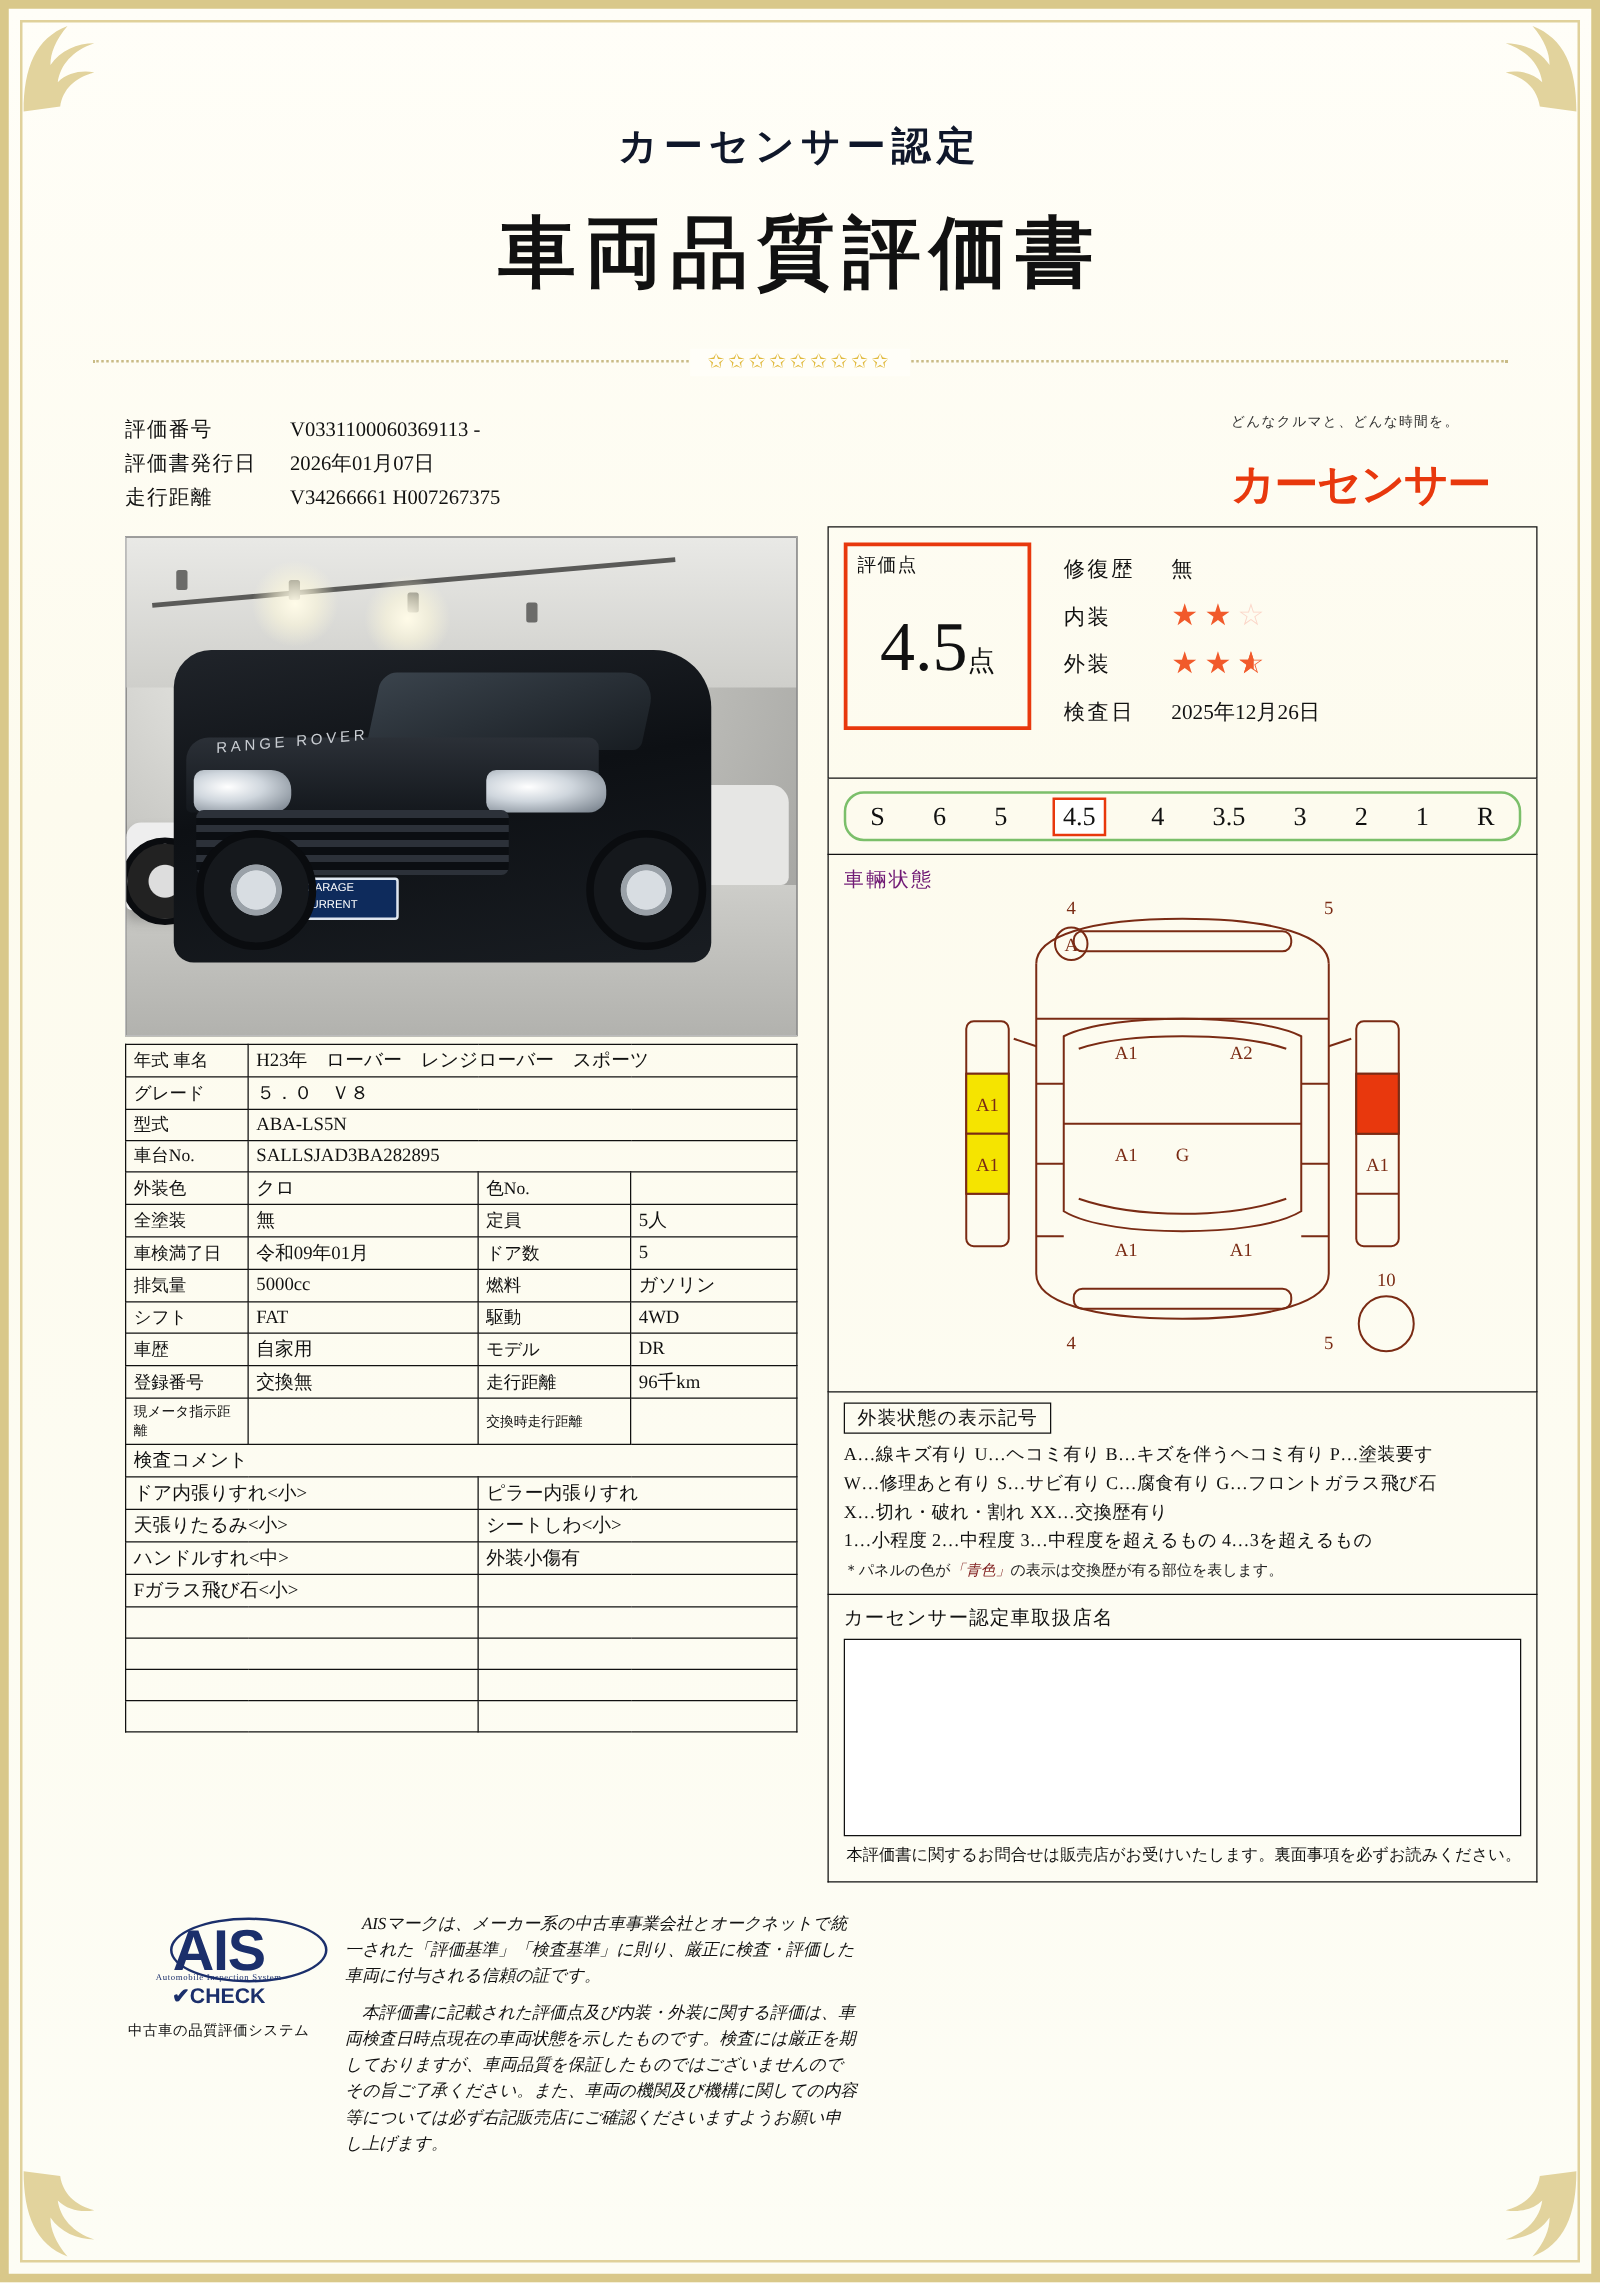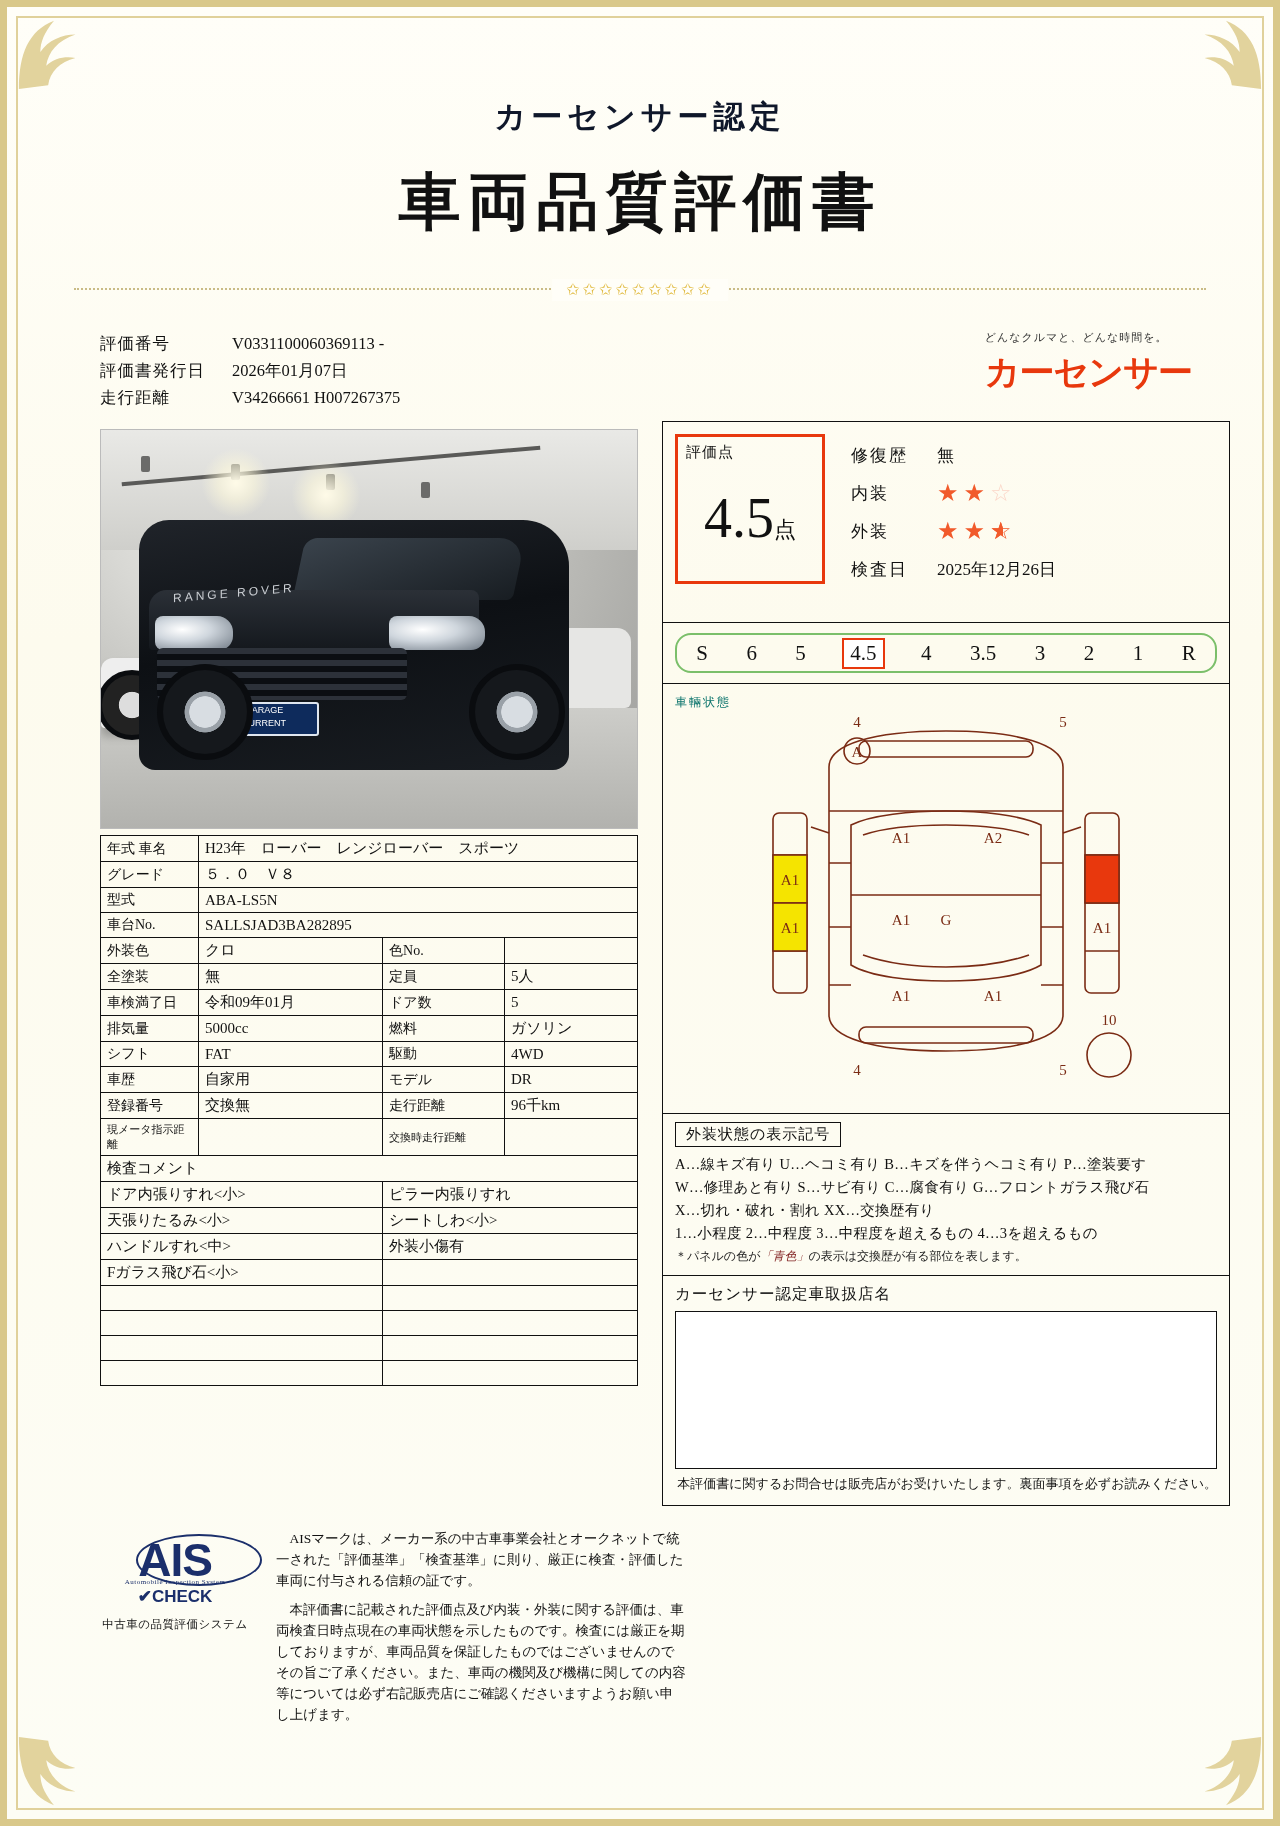--- a/index.html
+++ b/index.html
@@ -54,21 +54,21 @@
 
   
   .meta-row { display:flex; margin:28px 0 0 0; padding:0 60px 0 78px; }
   .meta { font-size:16.5px; color:#111; line-height:25px; }
   .meta table { border-collapse:collapse; }
   .meta td { padding:1px 0; vertical-align:top; white-space:nowrap; }
   .meta td.k { width:122px; letter-spacing:1px; }
   .meta td.v { padding-left:10px; font-family:"Liberation Serif", serif; }
   .brand { margin-left:auto; text-align:left; padding-right:6px; }
   .brand .tag {
-    font-size:11px; color:#333; letter-spacing:1px; margin-bottom:4px;
+    font-size:11px; color:#333; letter-spacing:1px; margin-bottom:19px;
     font-family:"Liberation Sans", sans-serif;
   }
   .brand .name {
     font-size:35px; font-weight:bold; color:#e8380d; letter-spacing:-1px;
     font-family:"Liberation Sans", sans-serif;
   }
 
   
   .body-cols { display:flex; padding:10px 28px 0 78px; }
   .col-left { width:540px; }
@@ -210,21 +210,21 @@
     display:flex; align-items:center; justify-content:space-around;
     font-size:21px; color:#111; position:relative;
     font-family:"Liberation Serif", serif;
   }
   .scale span { padding:0 2px; }
   .scale span.sel {
     border:2px solid #e8380d; padding:1px 6px; color:#111; background:#fff;
   }
 
   .cond-box { border:1px solid #111; border-top:0; padding:10px 12px 8px 12px; position:relative; height:430px; }
-  .cond-title { font-size:12px; letter-spacing:2px; color:#0f766e; }
+  .cond-title { font-size:16px; letter-spacing:2px; color:#701a75; }
   .diagram { position:relative; width:100%; height:385px; margin-top:4px; }
   .diagram svg { position:absolute; inset:0; width:100%; height:100%; }
 
   .legend-box { border:1px solid #111; border-top:0; padding:8px 12px 10px 12px; }
   .legend-head {
     display:inline-block; border:1px solid #111; padding:2px 10px; font-size:15px;
     letter-spacing:1px; color:#111; margin-bottom:6px;
   }
   .legend-line { font-size:14.5px; color:#111; line-height:23px; letter-spacing:.3px; }
   .legend-note { font-size:12px; color:#222; margin-top:3px; }
@@ -244,21 +244,21 @@
   }
   .ais .ring {
     position:absolute; left:-2px; top:-4px; width:126px; height:52px;
     border:2px solid #1b2f6b; border-radius:50%;
   }
   .ais .sysname { font-size:7px; color:#1b2f6b; letter-spacing:.5px; margin-top:-4px; }
   .ais .check { font-size:17px; color:#1b2f6b; font-weight:bold; font-family:"Liberation Sans", sans-serif; }
   .ais .check .tick { color:#1b2f6b; }
   .ais .cap2 { font-size:11.5px; color:#111; margin-top:10px; letter-spacing:.5px; }
   .foot-text { flex:1; padding-left:26px; font-size:13.5px; line-height:21px; color:#111; }
-  .foot-text p { margin:0 12px 8px 0; text-indent:1em; }
+  .foot-text p { margin:0 12px 8px 0; text-indent:1em;font-style:italic; }
   .foot-right { width:520px; padding-left:10px; }
   .foot-note { font-size:13px; color:#111; text-align:right; padding:6px 0 0 0; }
 </style>
 </head>
 <body>
 
 <div class="page-border">
   <div class="corner tl">
     <svg viewBox="0 0 80 80">
         <path d="M4 76 C4 40 14 16 40 6 C30 18 26 28 26 38 C34 26 48 20 62 20 C44 26 34 38 32 52 C40 44 52 42 62 44 C46 48 36 58 34 72 Z" fill="#e2d39d"></path>

